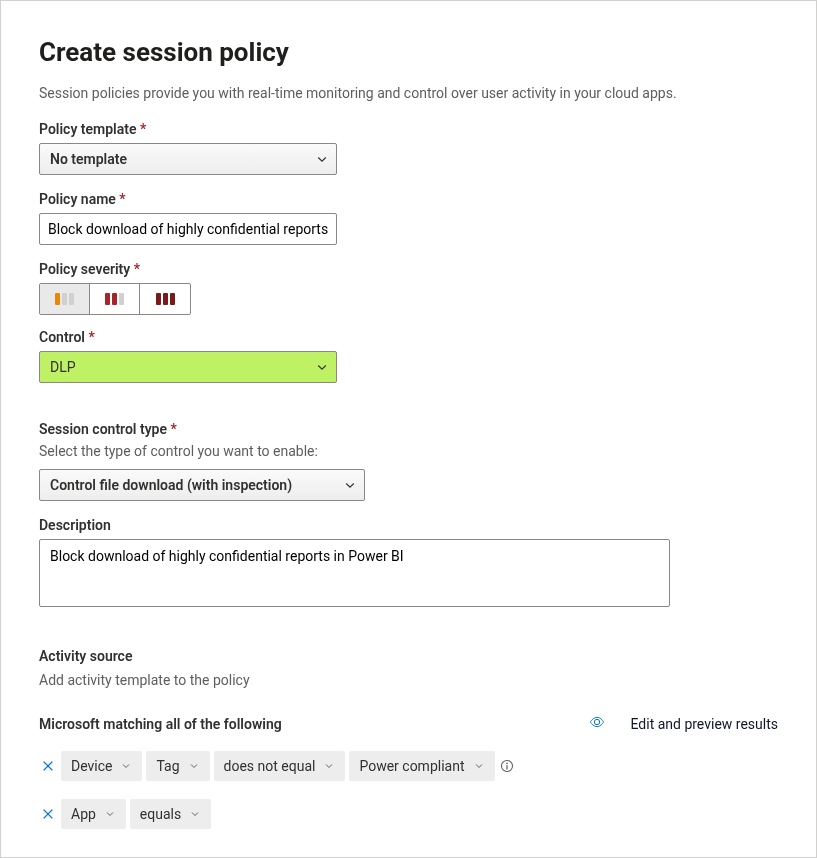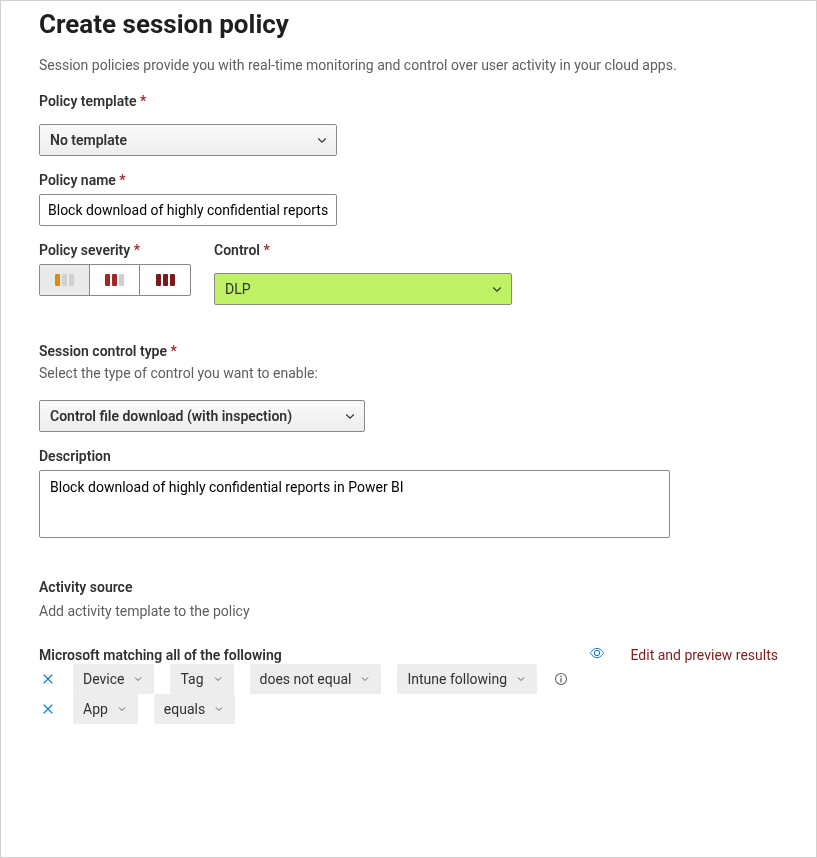--- a/index.html
+++ b/index.html
@@ -7,21 +7,21 @@
     margin: 0; padding: 0;
     font-family: "Segoe UI", -apple-system, BlinkMacSystemFont, Roboto, sans-serif;
     font-size: 14px;
     color: #323130;
     background: #fff;
   }
   .page {
     border: 1px solid #d2d0ce;
     width: 817px;
     height: 858px;
-    padding: 8px 38px 20px 38px;
+    padding: 36px 38px 20px 38px;
   }
   h1 {
     font-size: 26px;
     font-weight: 700;
     margin: 0 0 18px 0;
     color: #201f1e;
   }
   .subtitle {
     color: #605e5c;
     margin-bottom: 20px;
@@ -38,39 +38,38 @@
     display: inline-flex;
     align-items: center;
     justify-content: space-between;
     height: 32px;
     border: 1px solid #8a8886;
     border-radius: 2px;
     padding: 0 8px 0 10px;
     background: linear-gradient(#fafafa, #ededed);
     cursor: pointer;
     color: #323130;
-    margin-top: 9px;
   }
   .select .sel-text { font-weight: 600; }
   .select.plain { background: #bef264; font-weight: 400;}
   .select.plain .sel-text { font-weight: 400; }
   .chevron {
     width: 12px; height: 12px; flex: 0 0 12px;
     display: inline-flex; align-items: center; justify-content: center;
   }
   .chevron svg { width: 12px; height: 12px; }
   .text-input {
     height: 32px;
     width: 298px;
     border: 1px solid #8a8886;
     border-radius: 2px;
     padding: 0 8px;
     font: inherit;
   }
-  .row { display: flex; gap: 23px; margin-bottom: 14px; }
+  .row { display: flex; gap: 14px; margin-bottom: 14px; flex-direction: column; }
   .block { margin-bottom: 16px; }
   
   .sev-group {
     display: inline-flex;
     border: 1px solid #8a8886;
     border-radius: 2px;
     overflow: hidden;
     height: 32px;
     background: #fff;
   }
@@ -106,28 +105,29 @@
     margin-bottom: 10px;
   }
   .section-gap { margin-top: 38px; }
   
   .filters-head {
     display: flex; justify-content: space-between; align-items: center;
     margin-top: 26px;
   }
   .filters-head .left { font-weight: 600; }
   .link {
-    color: #7f1d1d;
+    color: #0f172a;
     display: inline-flex; align-items: center; gap: 26px;
     cursor: pointer;
     justify-content: flex-end;
   }
   .link svg { width: 16px; height: 16px; }
   .filter-row {
-    display: flex; align-items: center; gap: 16px;
+    display: flex; align-items: center; gap: 4px;
+    margin-top: 18px;
   }
   .pill {
     display: inline-flex; align-items: center; gap: 8px;
     background: #ededed;
     border-radius: 2px;
     padding: 0 10px;
     height: 30px;
     cursor: pointer;
     color: #323130;
   }
@@ -265,21 +265,21 @@
         </span>
         <span class="pill">
           <span>does not equal</span>
           <span class="chevron">
             <svg viewBox="0 0 16 16">
               <path d="M4 6l4 4 4-4" fill="none" stroke="#605e5c" stroke-width="1.3"></path>
             </svg>
           </span>
         </span>
         <span class="pill">
-          <span>Intune following</span>
+          <span>Power compliant</span>
           <span class="chevron">
             <svg viewBox="0 0 16 16">
               <path d="M4 6l4 4 4-4" fill="none" stroke="#605e5c" stroke-width="1.3"></path>
             </svg>
           </span>
         </span>
         <span class="info-icon">
           <svg viewBox="0 0 16 16">
             <circle cx="8" cy="8" r="6.3" fill="none" stroke="#605e5c" stroke-width="1.2"></circle>
             <circle cx="8" cy="5" r="0.9" fill="#605e5c"></circle>

